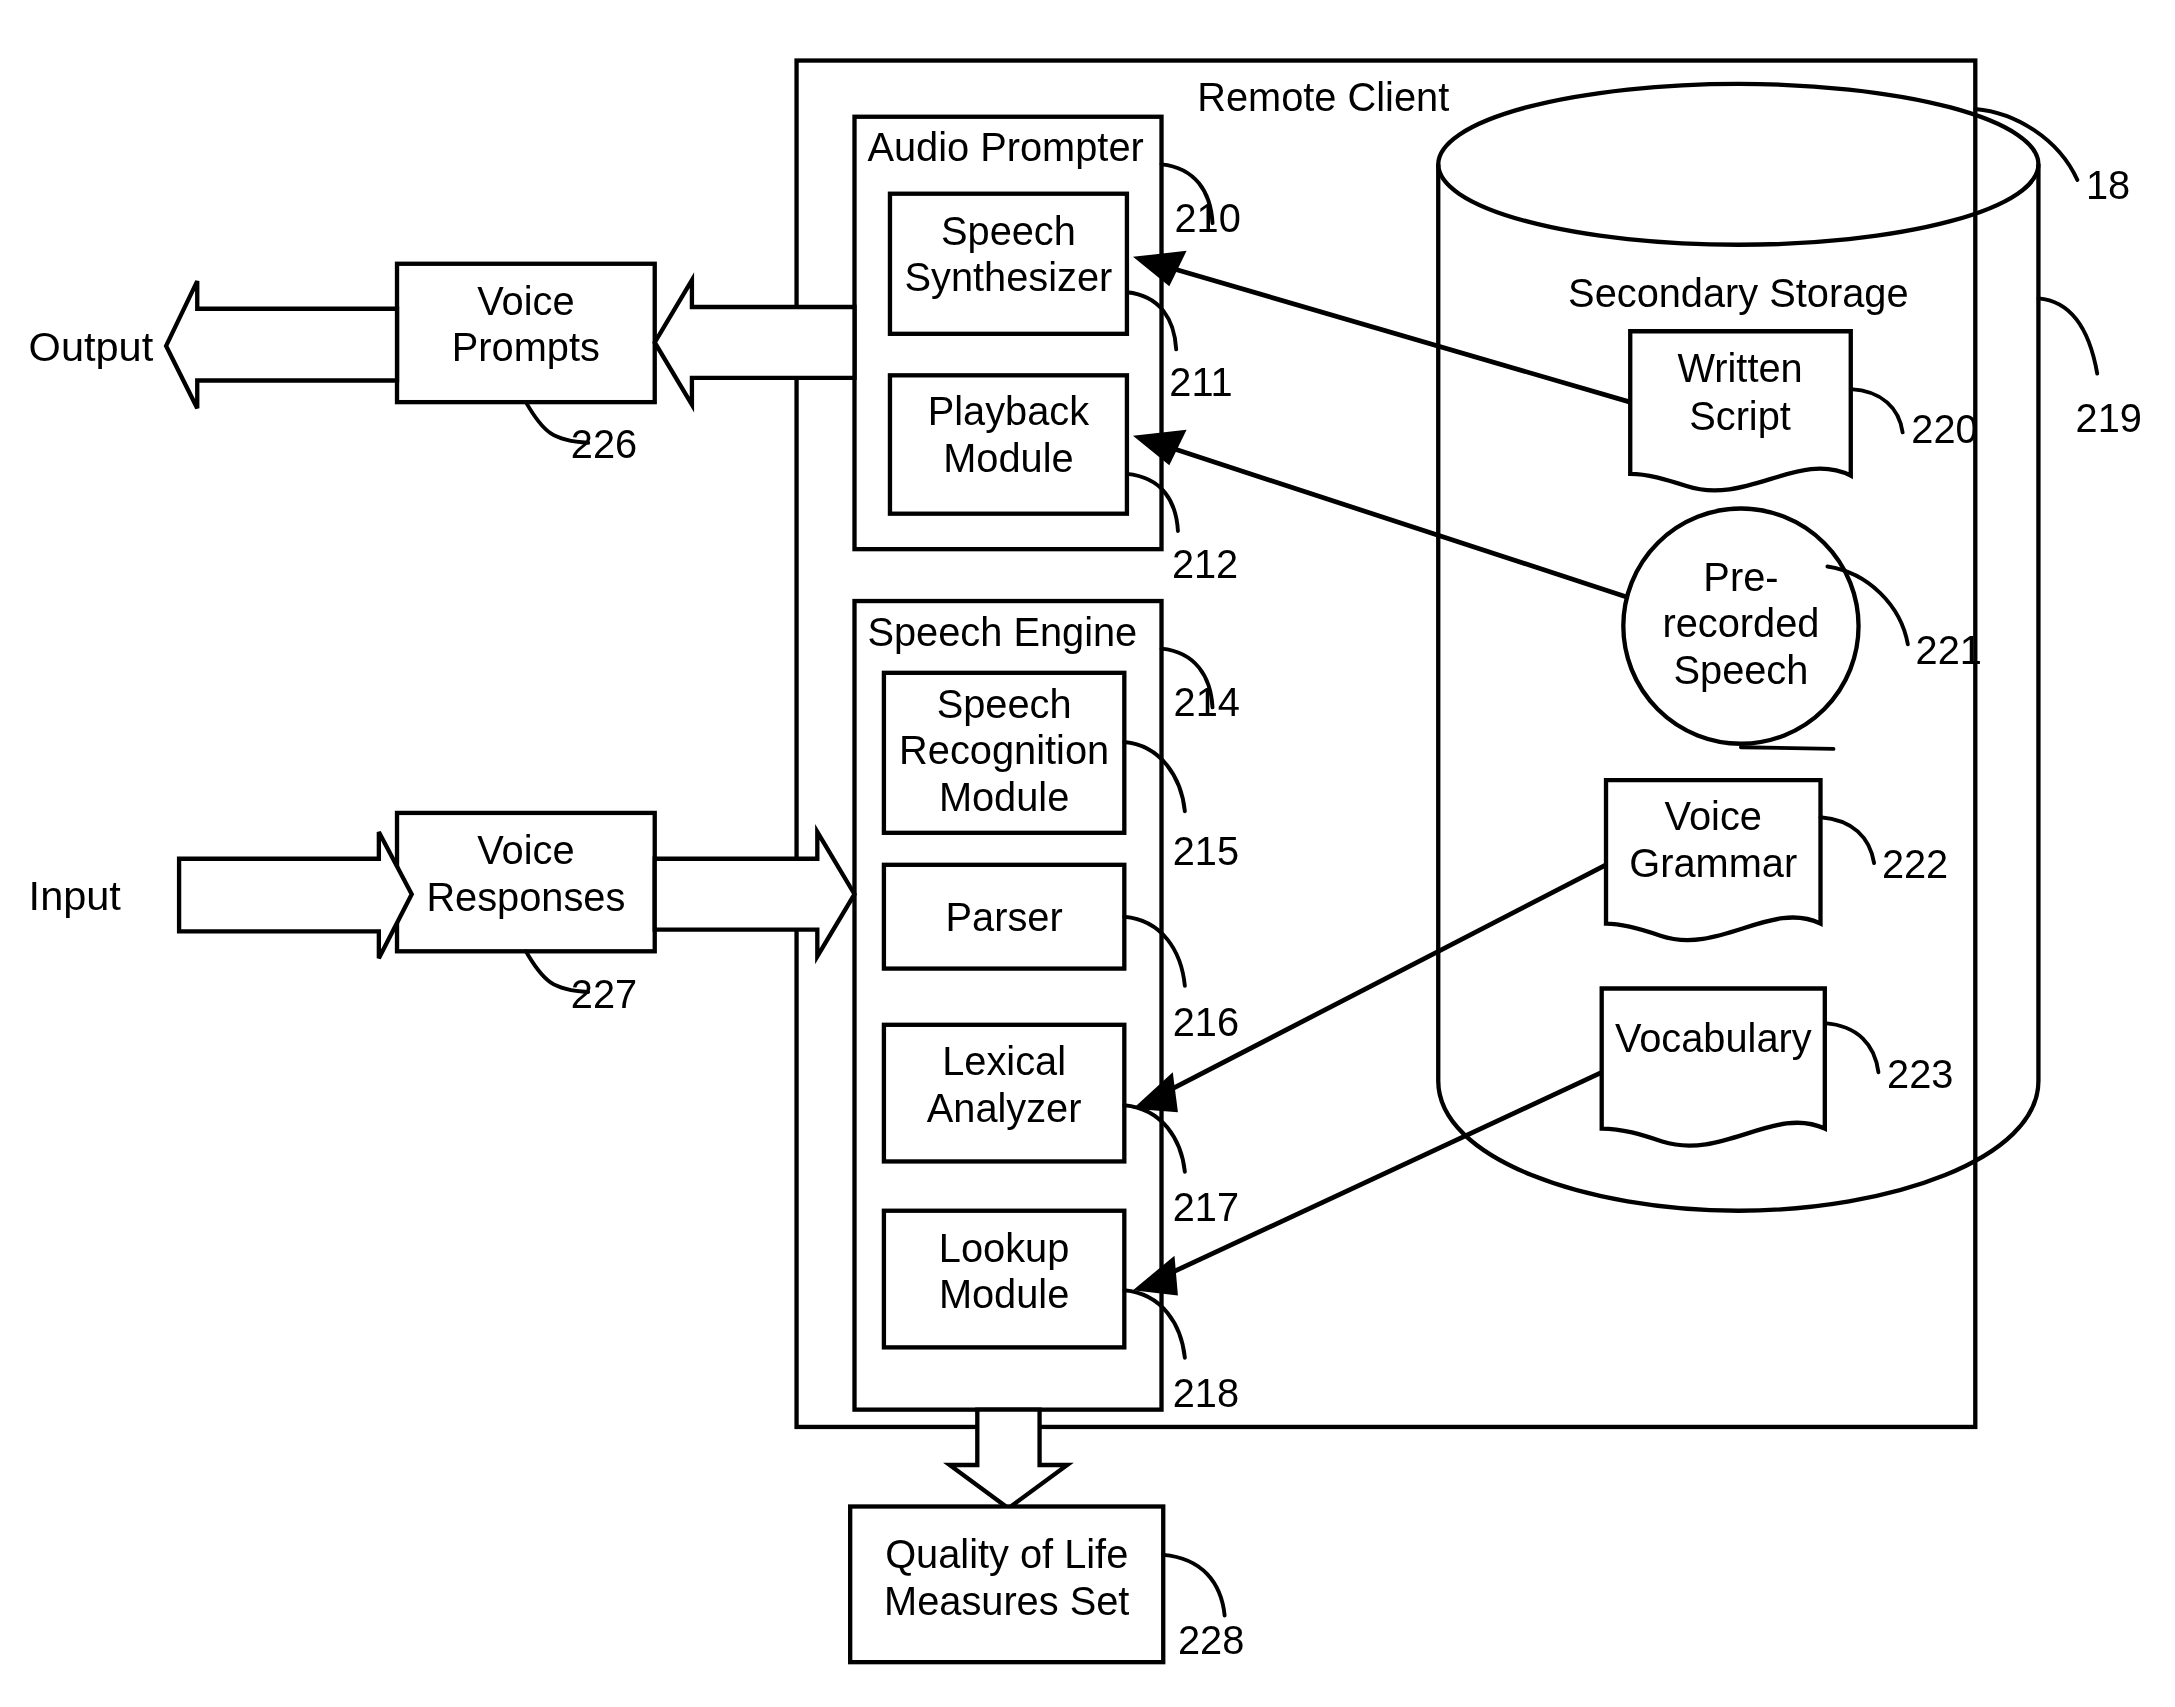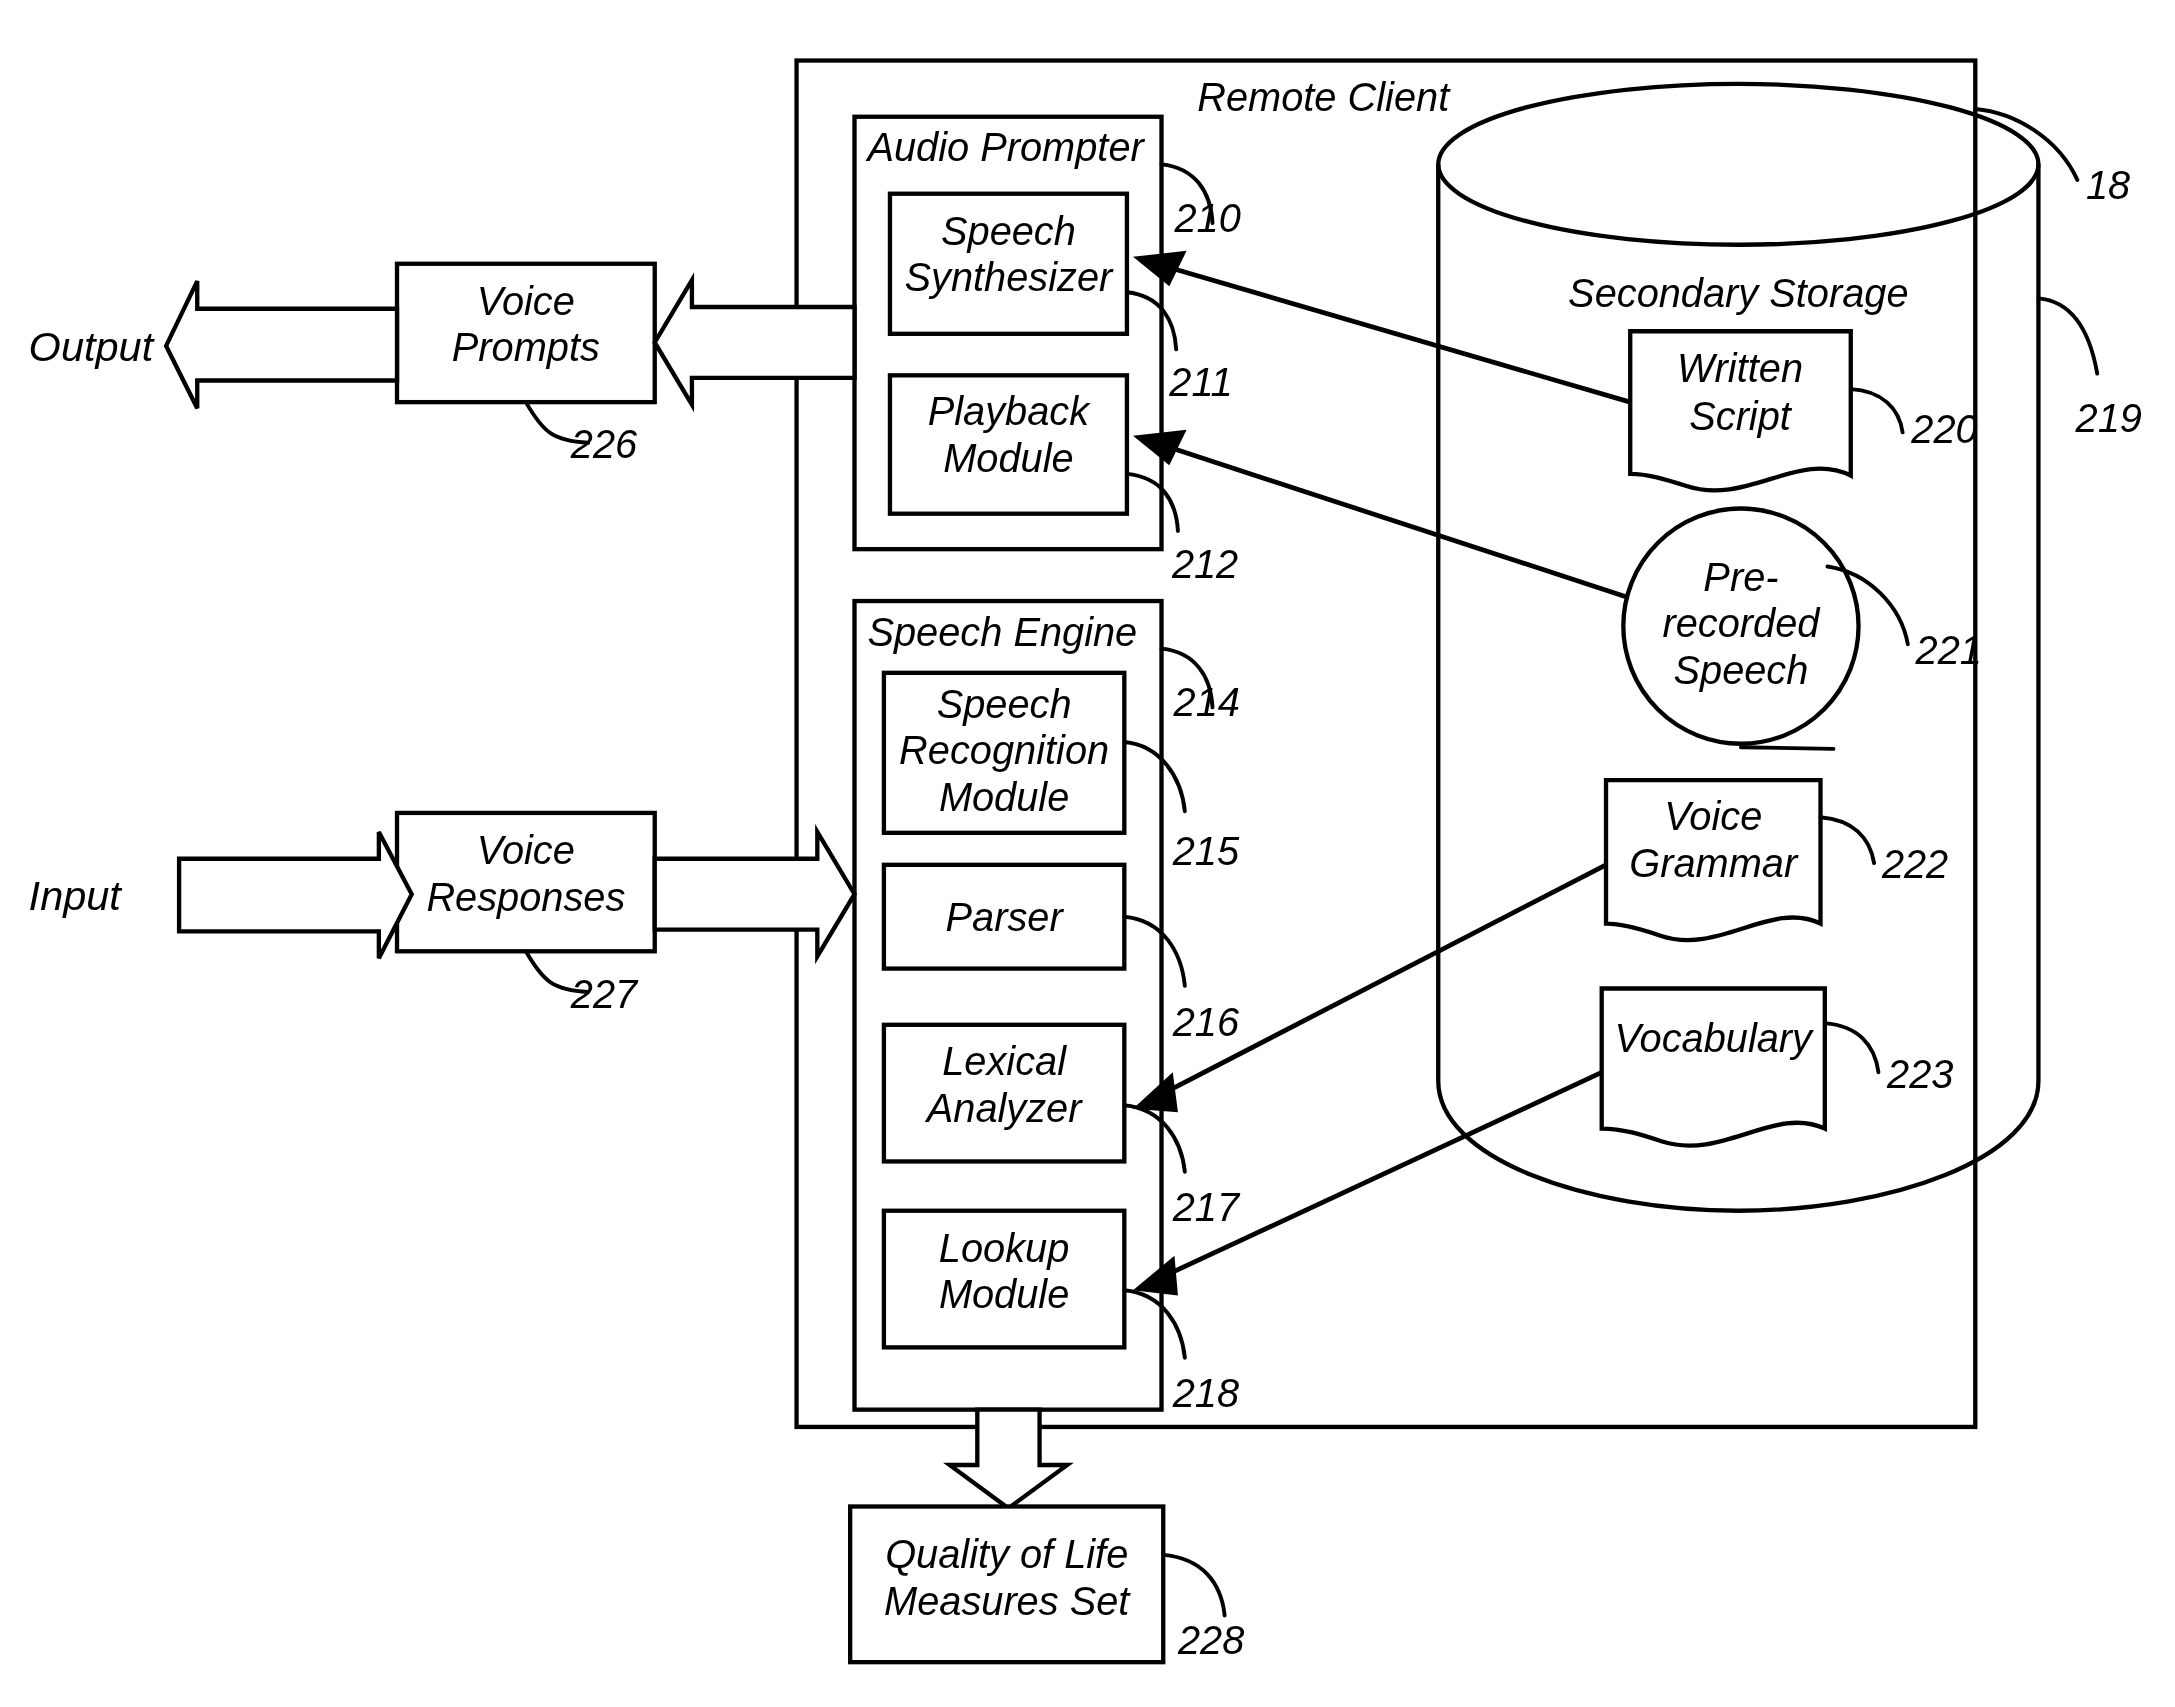--- a/index.html
+++ b/index.html
@@ -10,21 +10,20 @@
   body {
     width: 2176px;
     height: 1708px;
     font-family: "Liberation Sans", sans-serif;
     overflow: hidden;
   }
   #diagram-root {
     position: relative;
     width: 2024px;
     height: 1708px;
-    font-style: italic;
   }
   svg#fig {
     display: block;
     width: 2176px;
     height: 1708px;
   }
   .stroke-thin {
     fill: none;
     stroke: #000000;
     stroke-width: 4.5;

